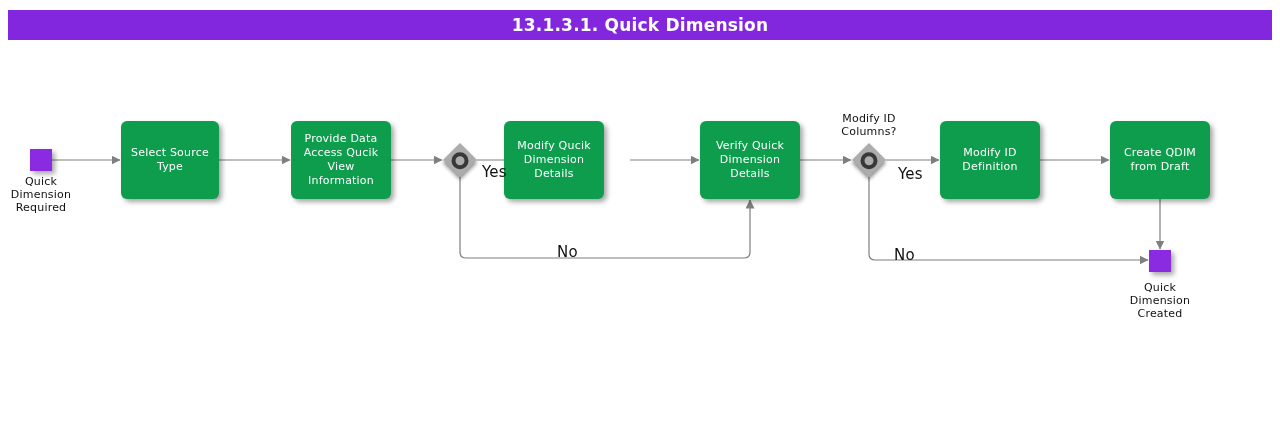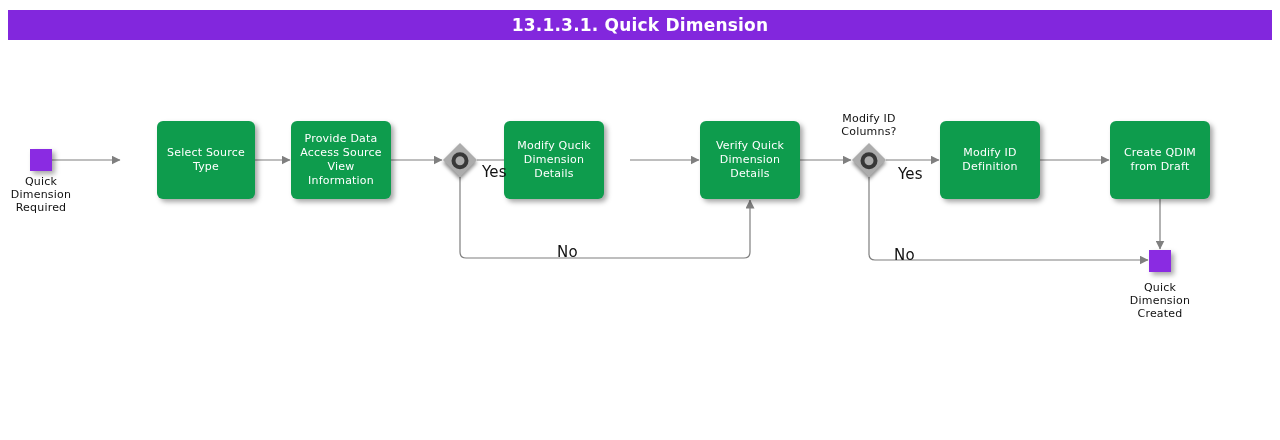--- a/index.html
+++ b/index.html
@@ -128,25 +128,25 @@
     <path d="M886 160 H939" marker-end="url(#ah)"></path>
     <path d="M1040 160 H1109" marker-end="url(#ah)"></path>
     <path d="M1160 199 V249" marker-end="url(#ah)"></path>
     <path d="M460 177 V252 Q460 258 466 258 H744 Q750 258 750 252 V200" marker-end="url(#ah)"></path>
     <path d="M869 177 V254 Q869 260 875 260 H1148" marker-end="url(#ah)"></path>
   </svg>
 
   <div class="event-square" style="left:30px; top:149px;"></div>
   <div class="label" style="left:1px; top:175px; width:80px;">Quick Dimension Required</div>
 
-  <div class="task" style="left:121px; top:121px; width:98px;margin-left:36px;">
+  <div class="task" style="left:121px; top:121px; width:98px;">
     <span>Select Source Type</span>
   </div>
   <div class="task" style="left:291px; top:121px;">
-    <span>Provide Data Access Source View Information</span>
+    <span>Provide Data Access Qucik View Information</span>
   </div>
   <div class="task" style="left:504px; top:121px;">
     <span>Modify Qucik Dimension Details</span>
   </div>
   <div class="task" style="left:700px; top:121px;">
     <span>Verify Quick Dimension Details</span>
   </div>
   <div class="task" style="left:1110px; top:121px;">
     <span>Create QDIM from Draft</span>
   </div>

